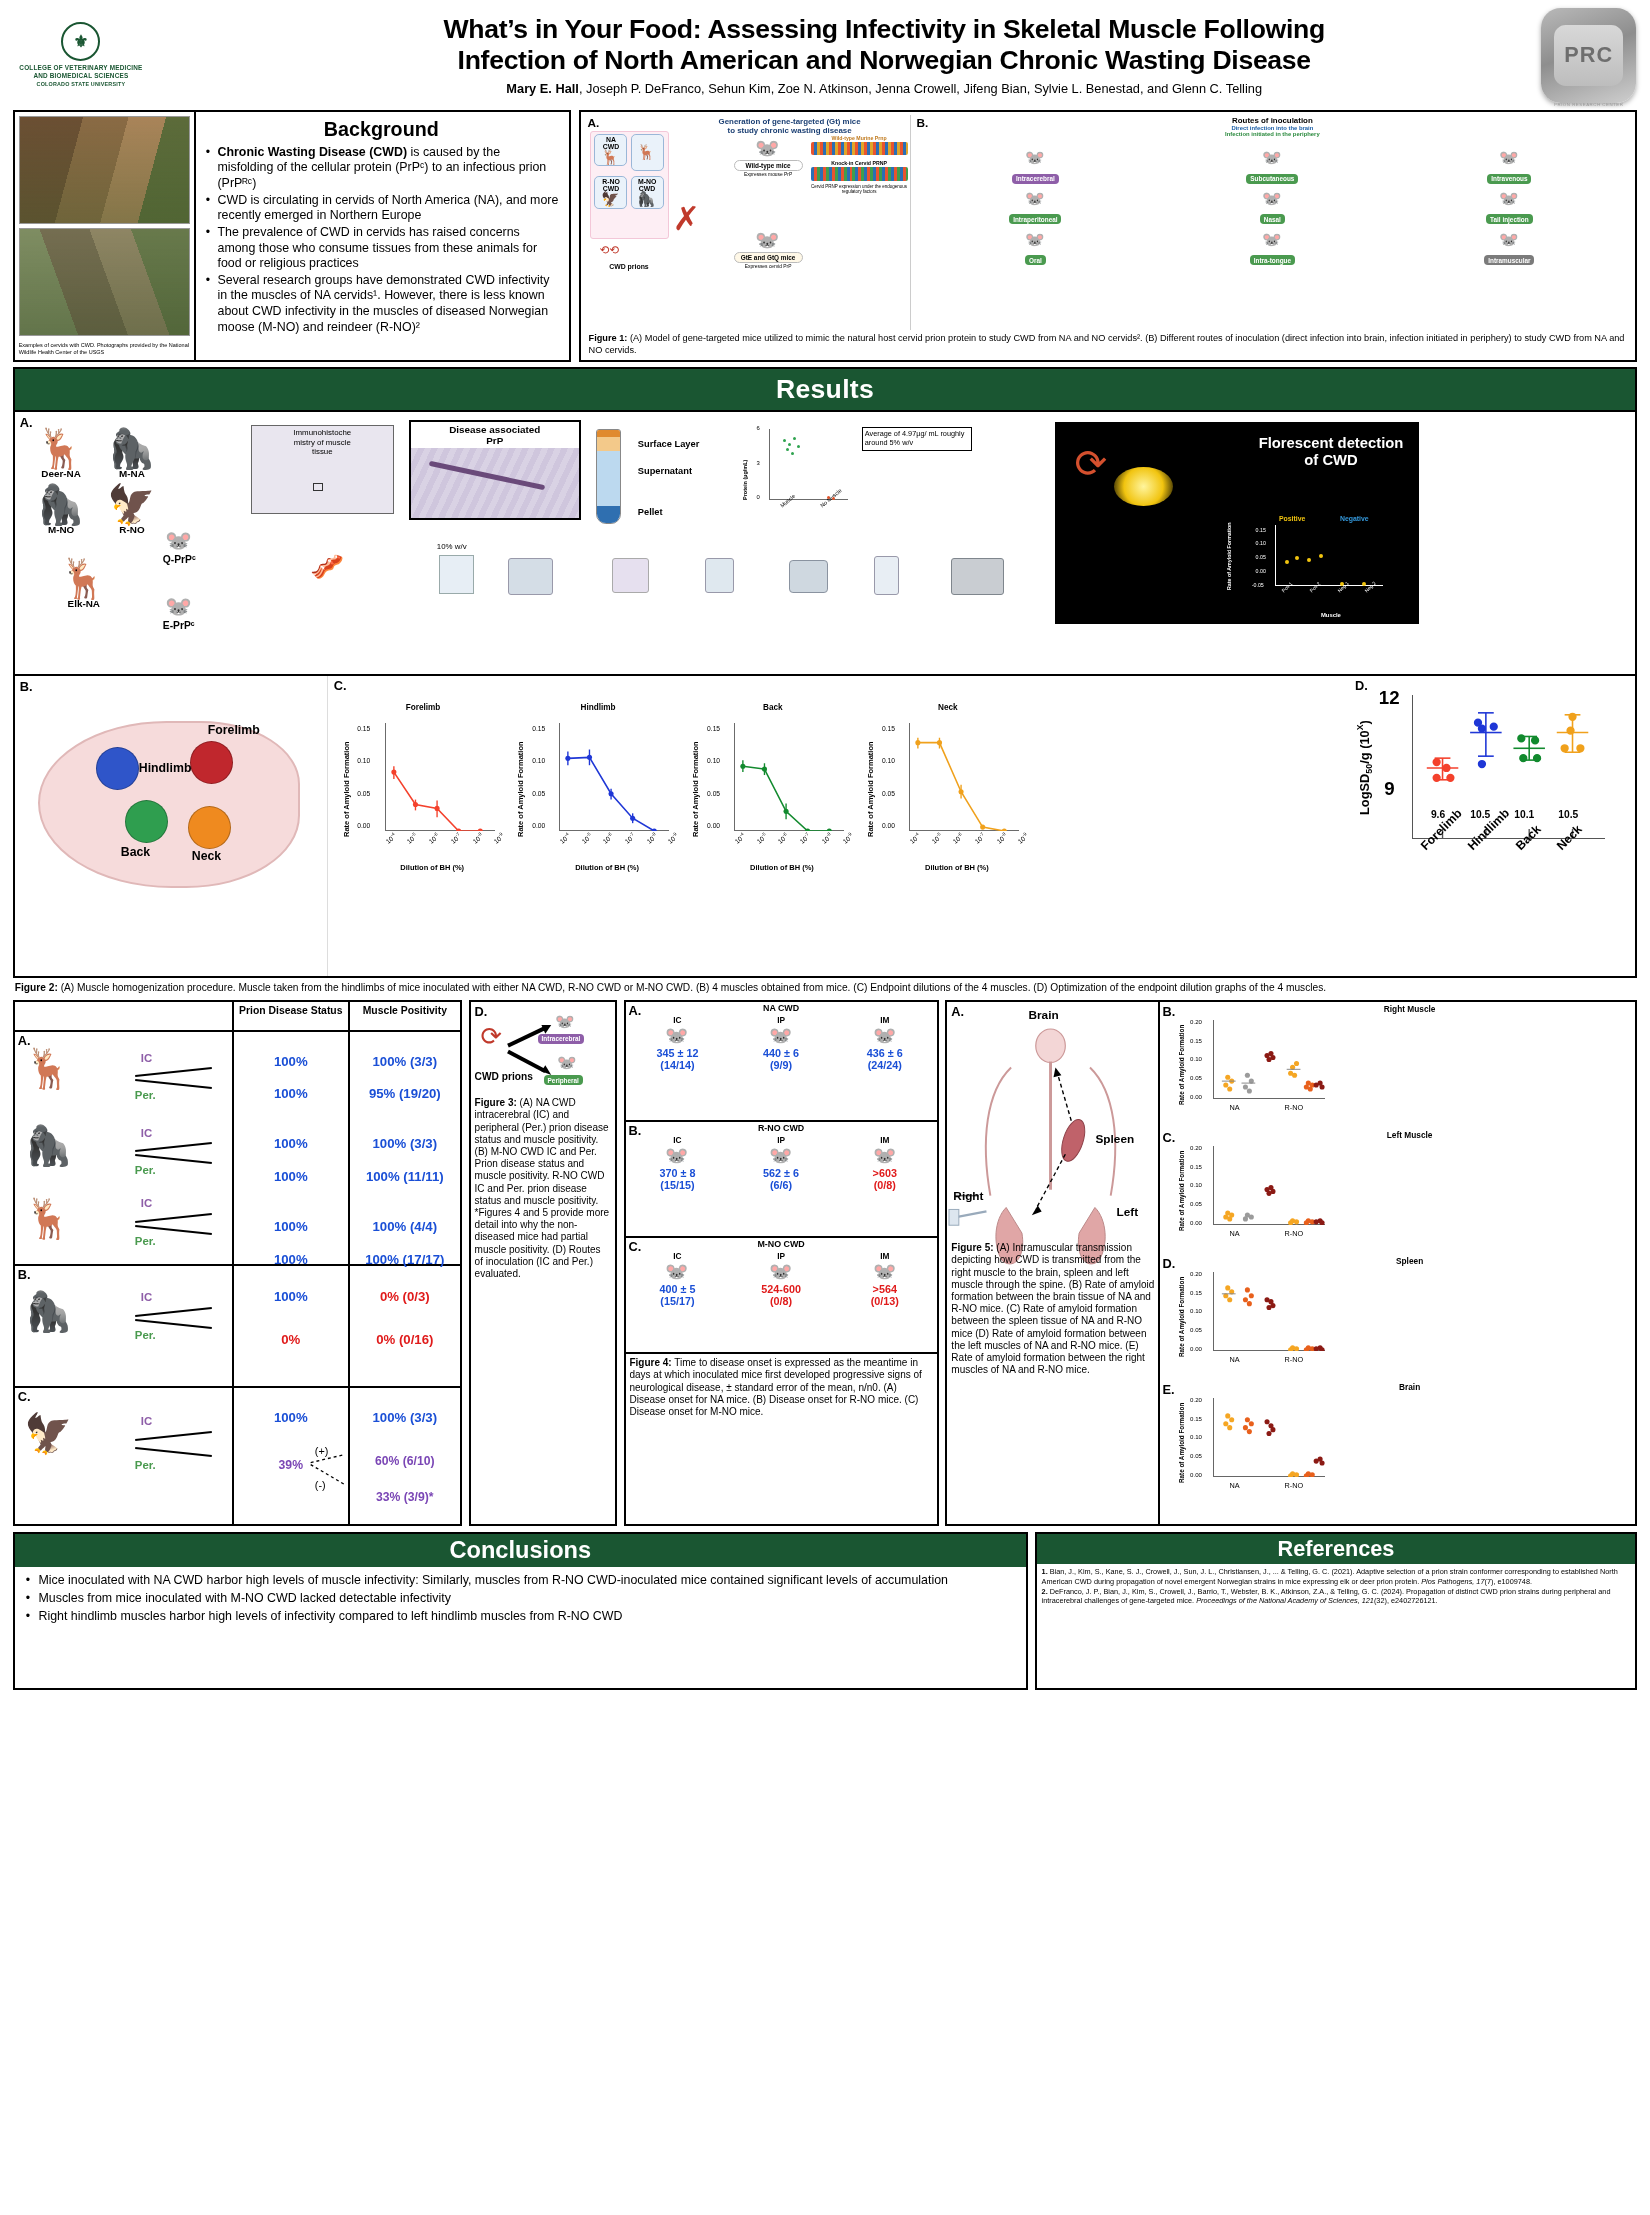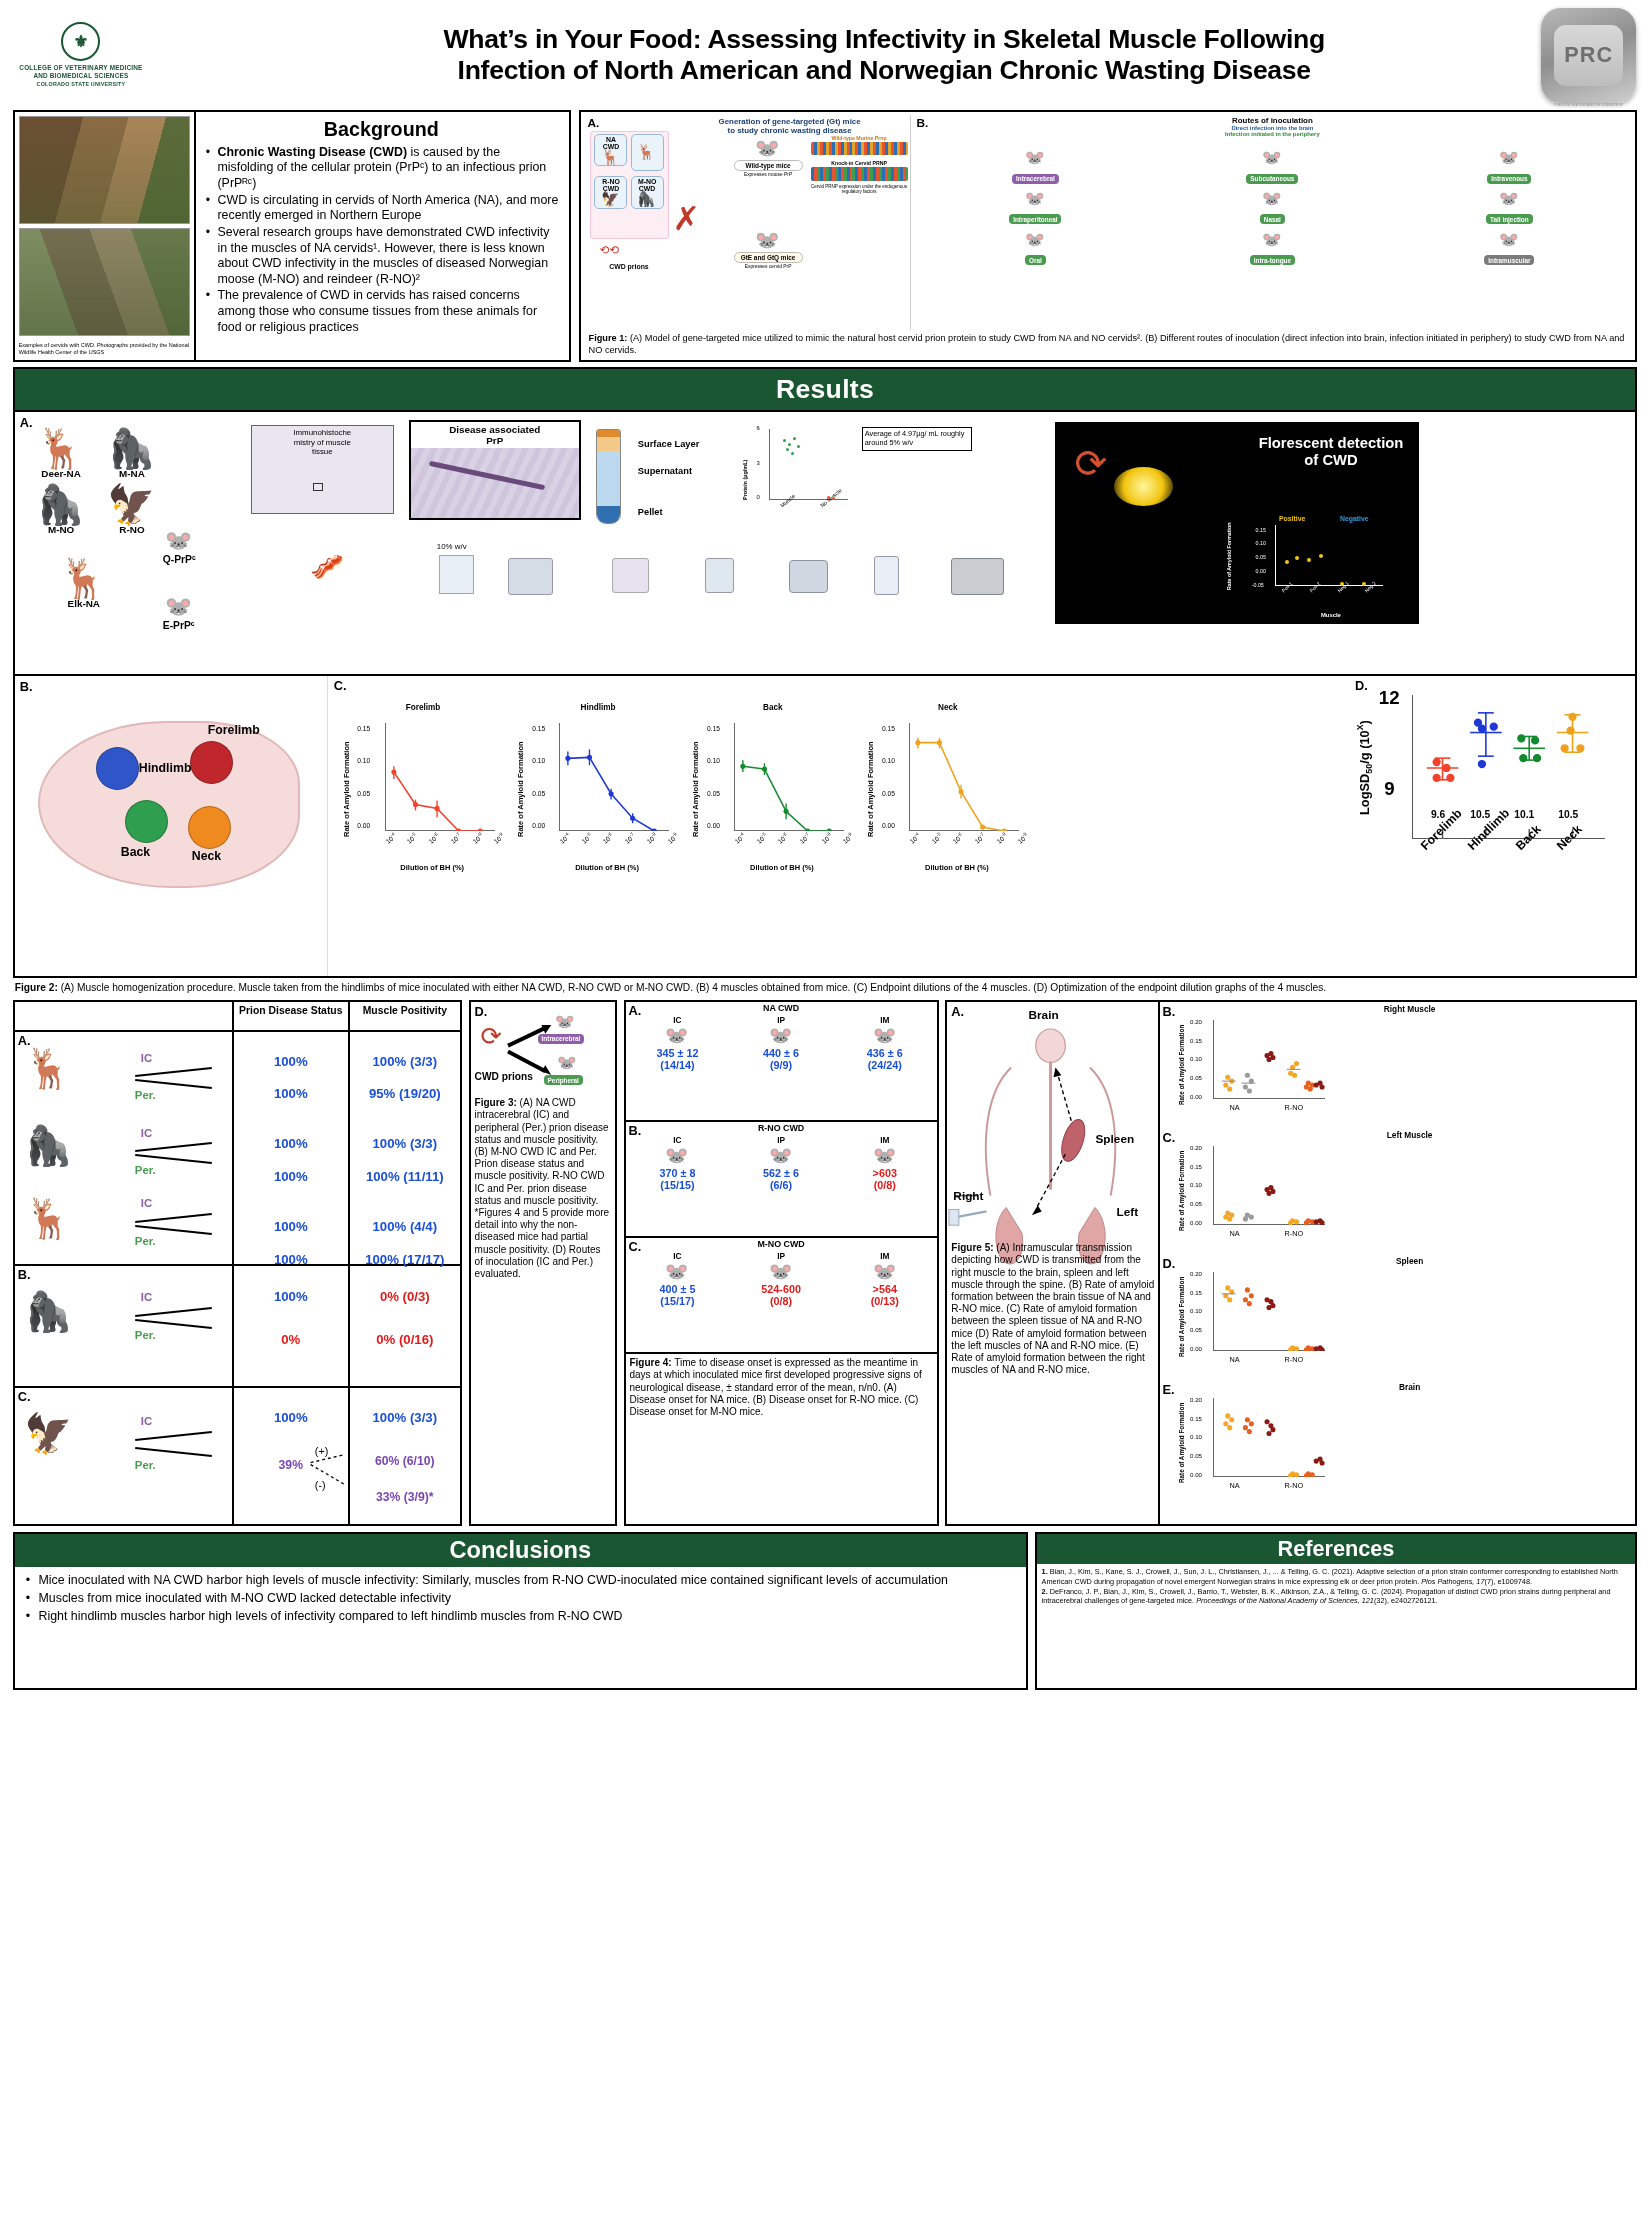--- a/index.html
+++ b/index.html
@@ -182,42 +182,43 @@
   <div class="header">
     <div class="csu-logo">
       <div class="csu-seal">⚜</div>
       <div class="csu-text">COLLEGE OF VETERINARY MEDICINE</div>
       <div class="csu-text">AND BIOMEDICAL SCIENCES</div>
       <div class="csu-text" style="font-size:5.4px">COLORADO STATE UNIVERSITY</div>
     </div>
     <div class="title-wrap">
       <div class="poster-title">What’s in Your Food: Assessing Infectivity in Skeletal Muscle Following</div>
       <div class="poster-title">Infection of North American and Norwegian Chronic Wasting Disease</div>
+      <div class="authors"><b>Mary E. Hall</b><span>, Joseph P. DeFranco, Sehun Kim, Zoe N. Atkinson, Jenna Crowell, Jifeng Bian, Sylvie L. Benestad, and Glenn C. Telling</span></div>
     </div>
     <div class="prc-logo">
       <div class="prc-inner">PRC</div>
     </div>
     <div class="prc-caption">PRION RESEARCH CENTER</div>
   </div>
 
   <div class="row1">
 
     <div class="panel bg-panel">
       <div class="bg-photos">
         <div class="photo photo-deer"></div>
         <div class="photo photo-elk"></div>
         <div class="photo-caption">Examples of cervids with CWD. Photographs provided by the National Wildlife Health Center of the USGS</div>
       </div>
       <div class="bg-body">
         <div class="bg-h">Background</div>
         <ul class="bg-list">
           <li><b>Chronic Wasting Disease (CWD)</b><span> is caused by the misfolding of the cellular protein (PrPᶜ)  to an infectious prion (PrPᴿᶜ)</span></li>
           <li>CWD is circulating in cervids of North America (NA), and more recently emerged in Northern Europe</li>
+          <li>The prevalence of CWD in cervids has raised concerns among those who consume tissues from these animals for food or religious practices</li>
           <li>Several research groups have demonstrated CWD infectivity in the muscles of NA cervids¹. However, there is less known about CWD infectivity in the muscles of diseased Norwegian moose (M-NO) and reindeer (R-NO)²</li>
-          <li>The prevalence of CWD in cervids has raised concerns among those who consume tissues from these animals for food or religious practices</li>
         </ul>
       </div>
     </div>
 
     <div class="panel fig1-panel">
       <div class="fig1-top">
 
         <div class="f1a">
           <div class="panel-letter">A.</div>
           <div style="position:absolute;left:87px;top:2px;width:234px;">

